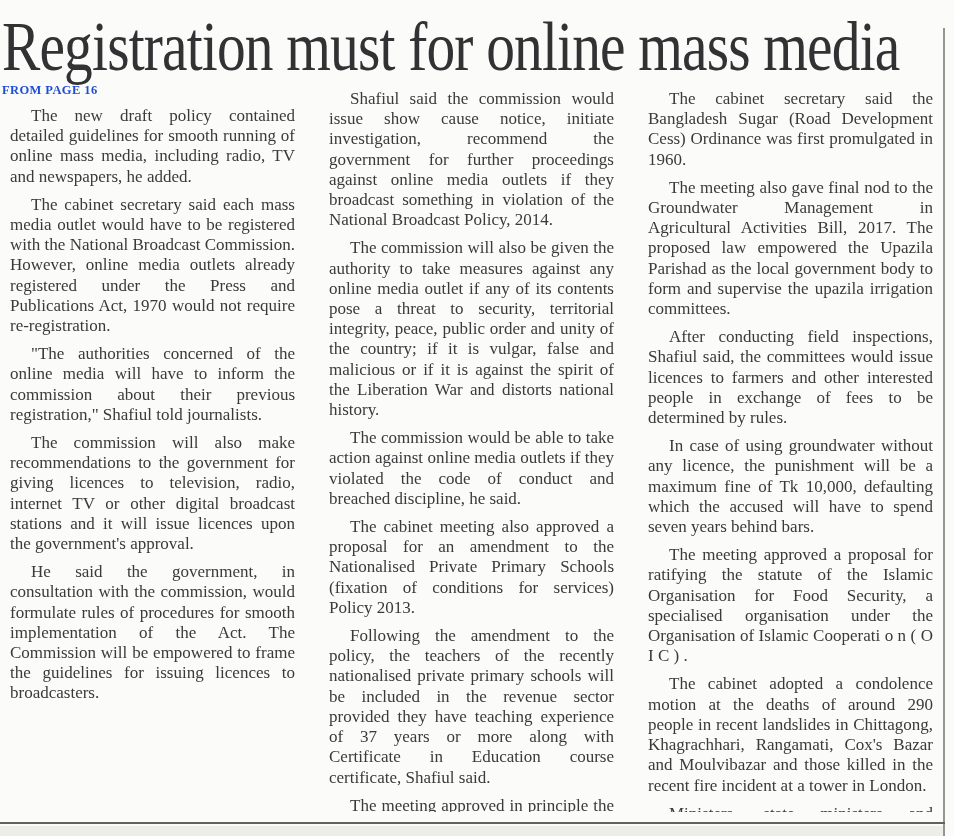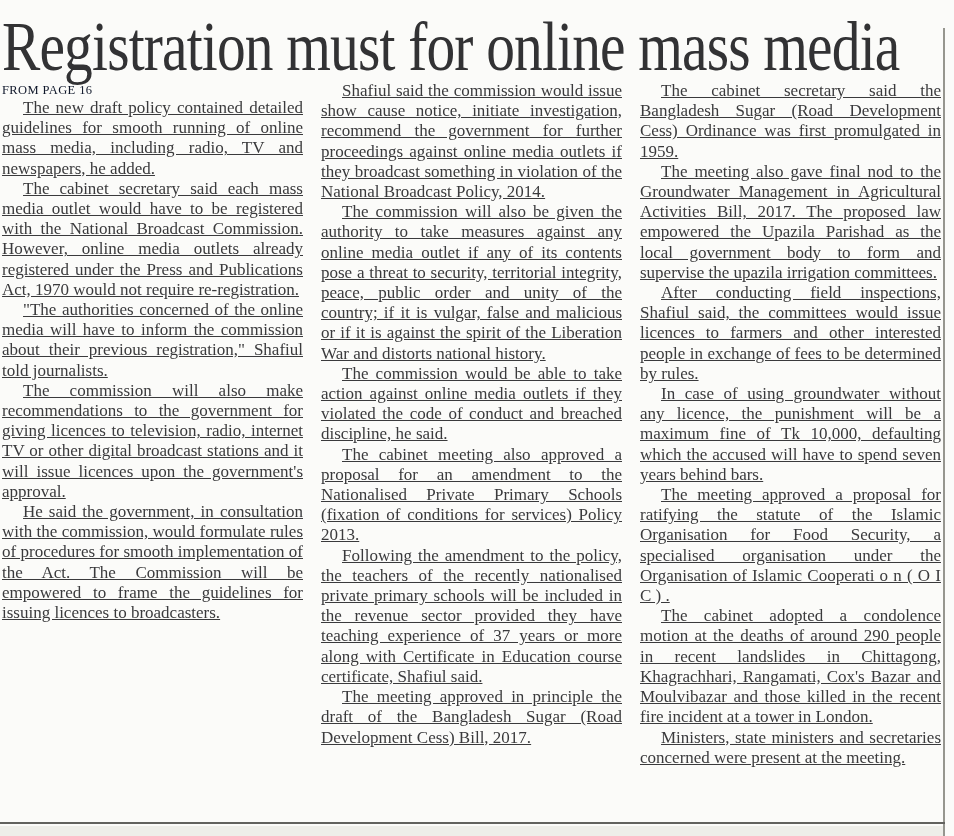--- a/index.html
+++ b/index.html
@@ -42,30 +42,29 @@
   }
   .col {
     flex: 0 0 301px;
     width: 301px;
     text-align: justify;
     font-size: 17px;
     line-height: 20.2px;
     color: #3a3a3c;
   }
   .kicker {
-    font-weight: normal;
+    font-weight: bold;
     font-size: 12.5px;
     letter-spacing: 0.4px;
     line-height: 16px;
     padding-top: 1px;
-    color: #0f172a;
+    color: #1d4ed8;
   }
   .col p {
-    margin: 0;
-    text-decoration: underline;
+    margin: 8px;
   }
   .col p.indent {
     text-indent: 21px;
   }
   .rule-right {
     position: absolute;
     left: 943px;
     top: 28px;
     width: 2px;
     height: 808px;
@@ -109,21 +108,21 @@
     <div class="col">
       <p class="indent">Shafiul said the commission would issue show cause notice, initiate investigation, recommend the government for further proceedings against online media outlets if they broadcast something in violation of the National Broadcast Policy, 2014.</p>
       <p class="indent">The commission will also be given the authority to take measures against any online media outlet if any of its contents pose a threat to security, territorial integrity, peace, public order and unity of the country; if it is vulgar, false and malicious or if it is against the spirit of the Liberation War and distorts national history.</p>
       <p class="indent">The commission would be able to take action against online media outlets if they violated the code of conduct and breached discipline, he said.</p>
       <p class="indent">The cabinet meeting also approved a proposal for an amendment to the Nationalised Private Primary Schools (fixation of conditions for services) Policy 2013.</p>
       <p class="indent">Following the amendment to the policy, the teachers of the recently nationalised private primary schools will be included in the revenue sector provided they have teaching experience of 37 years or more along with Certificate in Education course certificate, Shafiul said.</p>
       <p class="indent">The meeting approved in principle the draft of the Bangladesh Sugar (Road Development Cess) Bill, 2017.</p>
     </div>
 
     <div class="col">
-      <p class="indent">The cabinet secretary said the Bangladesh Sugar (Road Development Cess) Ordinance was first promulgated in 1959.</p>
+      <p class="indent">The cabinet secretary said the Bangladesh Sugar (Road Development Cess) Ordinance was first promulgated in 1960.</p>
       <p class="indent">The meeting also gave final nod to the Groundwater Management in Agricultural Activities Bill, 2017. The proposed law empowered the Upazila Parishad as the local government body to form and supervise the upazila irrigation committees.</p>
       <p class="indent">After conducting field inspections, Shafiul said, the committees would issue licences to farmers and other interested people in exchange of fees to be determined by rules.</p>
       <p class="indent">In case of using groundwater without any licence, the punishment will be a maximum fine of Tk 10,000, defaulting which the accused will have to spend seven years behind bars.</p>
       <p class="indent">The meeting approved a proposal for ratifying the statute of the Islamic Organisation for Food Security, a specialised organisation under the Organisation of Islamic Cooperati o n ( O I C ) .</p>
       <p class="indent">The cabinet adopted a condolence motion at the deaths of around 290 people in recent landslides in Chittagong, Khagrachhari, Rangamati, Cox's Bazar and Moulvibazar and those killed in the recent fire incident at a tower in London.</p>
       <p class="indent">Ministers, state ministers and secretaries concerned were present at the meeting.</p>
     </div>
 
   </div>
 

